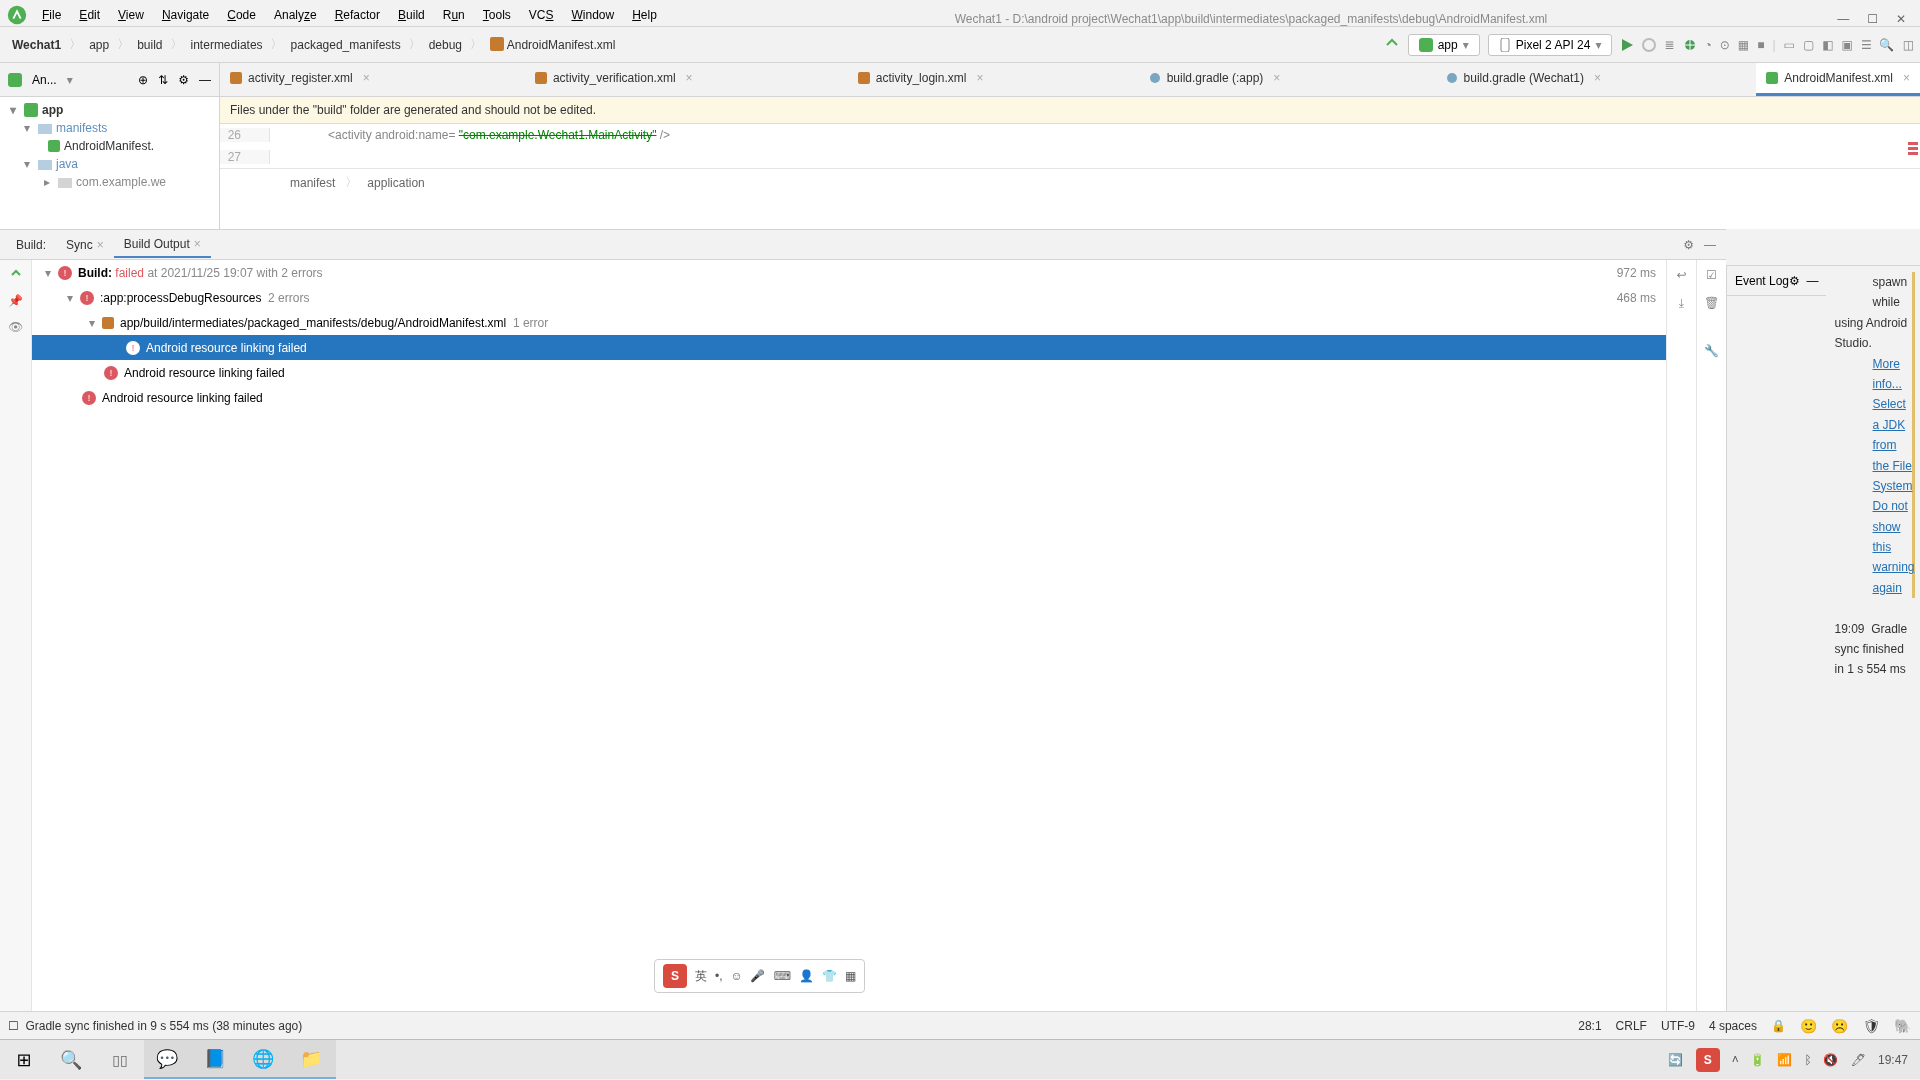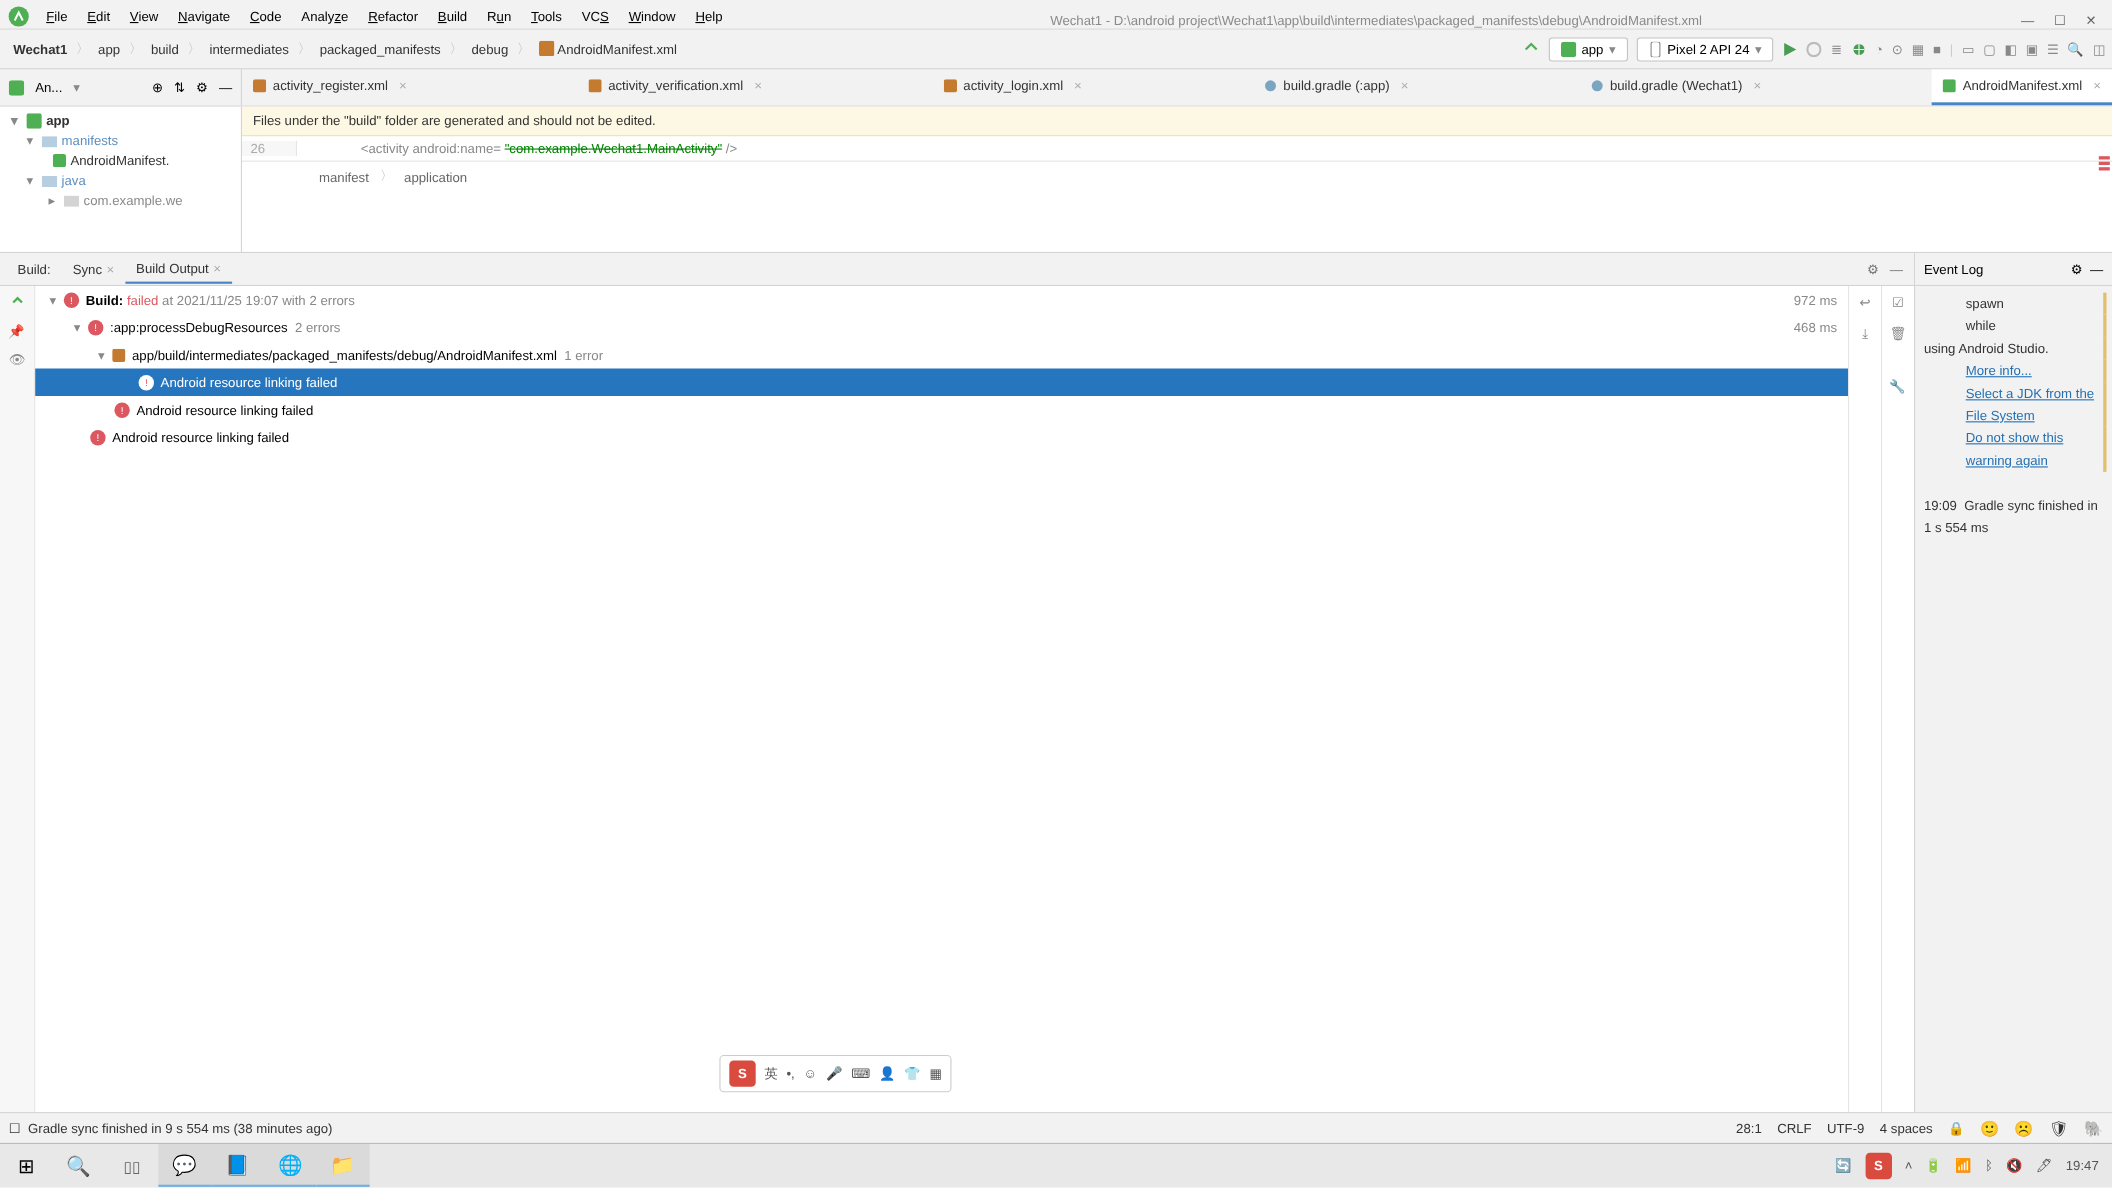--- a/index.html
+++ b/index.html
@@ -59,21 +59,21 @@
 .brow.sel { background: #2675bf; color: #fff; }
 .err-ic { width: 14px; height: 14px; border-radius: 50%; background: #db5860; display: inline-flex; align-items: center; justify-content: center; color: #fff; font-size: 9px; margin-right: 6px; }
 .brow.sel .err-ic { background: #fff; color: #db5860; }
 .tw { color: #888; margin-right: 4px; width: 12px; display: inline-block; text-align: center; }
 .bold2 { font-weight: bold; }
 .gray { color: #888; }
 .timing { position: absolute; right: 10px; color: #888; }
 .build-right-icons { width: 30px; border-left: 1px solid #e4e4e4; background: #fff; display: flex; flex-direction: column; align-items: center; gap: 14px; padding-top: 8px; color: #888; }
 .build-right-icons2 { width: 30px; border-left: 1px solid #e4e4e4; background: #fff; display: flex; flex-direction: column; align-items: center; gap: 14px; padding-top: 8px; color: #888; }
 
-.eventlog { width: 180px; border-left: 1px solid #d4d4d4; border-top: 1px solid #d4d4d4; display: flex; flex-direction: column; min-width: 0; }
+.eventlog { width: 194px; border-left: 1px solid #d4d4d4; border-top: 1px solid #d4d4d4; display: flex; flex-direction: row; min-width: 0; margin-top: 36px; }
 .eventlog-head { height: 30px; display: flex; align-items: center; justify-content: space-between; padding: 0 8px; background: #f2f2f2; border-bottom: 1px solid #d4d4d4; }
 .eventlog-body { flex: 1; padding: 6px 8px; color: #333; overflow: hidden; line-height: 1.7; }
 .link { color: #2470b3; text-decoration: underline; }
 .ind { padding-left: 38px; display: block; }
 .ind2 { padding-left: 0; display: block; }
 .warn-line { border-right: 3px solid #e2c06b; margin-right: -3px; }
 
 .statusbar { height: 28px; display: flex; align-items: center; background: #f2f2f2; border-top: 1px solid #d4d4d4; padding: 0 8px; color: #333; }
 .statusbar .right { margin-left: auto; display: flex; align-items: center; gap: 14px; }
 .emoji { font-size: 14px; }
@@ -281,20 +281,25 @@
         <span class="javaf">com.example.we</span>
       </div>
   </div>
   <div class="editor-col">
     <div class="banner">Files under the "build" folder are generated and should not be edited.</div>
     <div class="code-row">
         <div class="gut">26</div>
         <div class="gut2"></div>
         <div class="code" style="padding-left:28px"><span style="color:#888">&lt;activity </span><span style="color:#888">android:name</span><span style="color:#888">= </span><span class="kw-green" style="text-decoration:line-through">"com.example.Wechat1.MainActivity"</span><span style="color:#888">  /&gt;</span></div>
       </div>
+    <div class="code-row">
+        <div class="gut">27</div>
+        <div class="gut2"></div>
+        <div class="code"></div>
+      </div>
     <div class="breadcrumb2">
       <span>manifest</span>
       <span style="color:#bbb">〉</span>
       <span>application</span>
     </div>
   </div>
   <div class="errstrip">
       <div></div>
       <div></div>
       <div></div>

